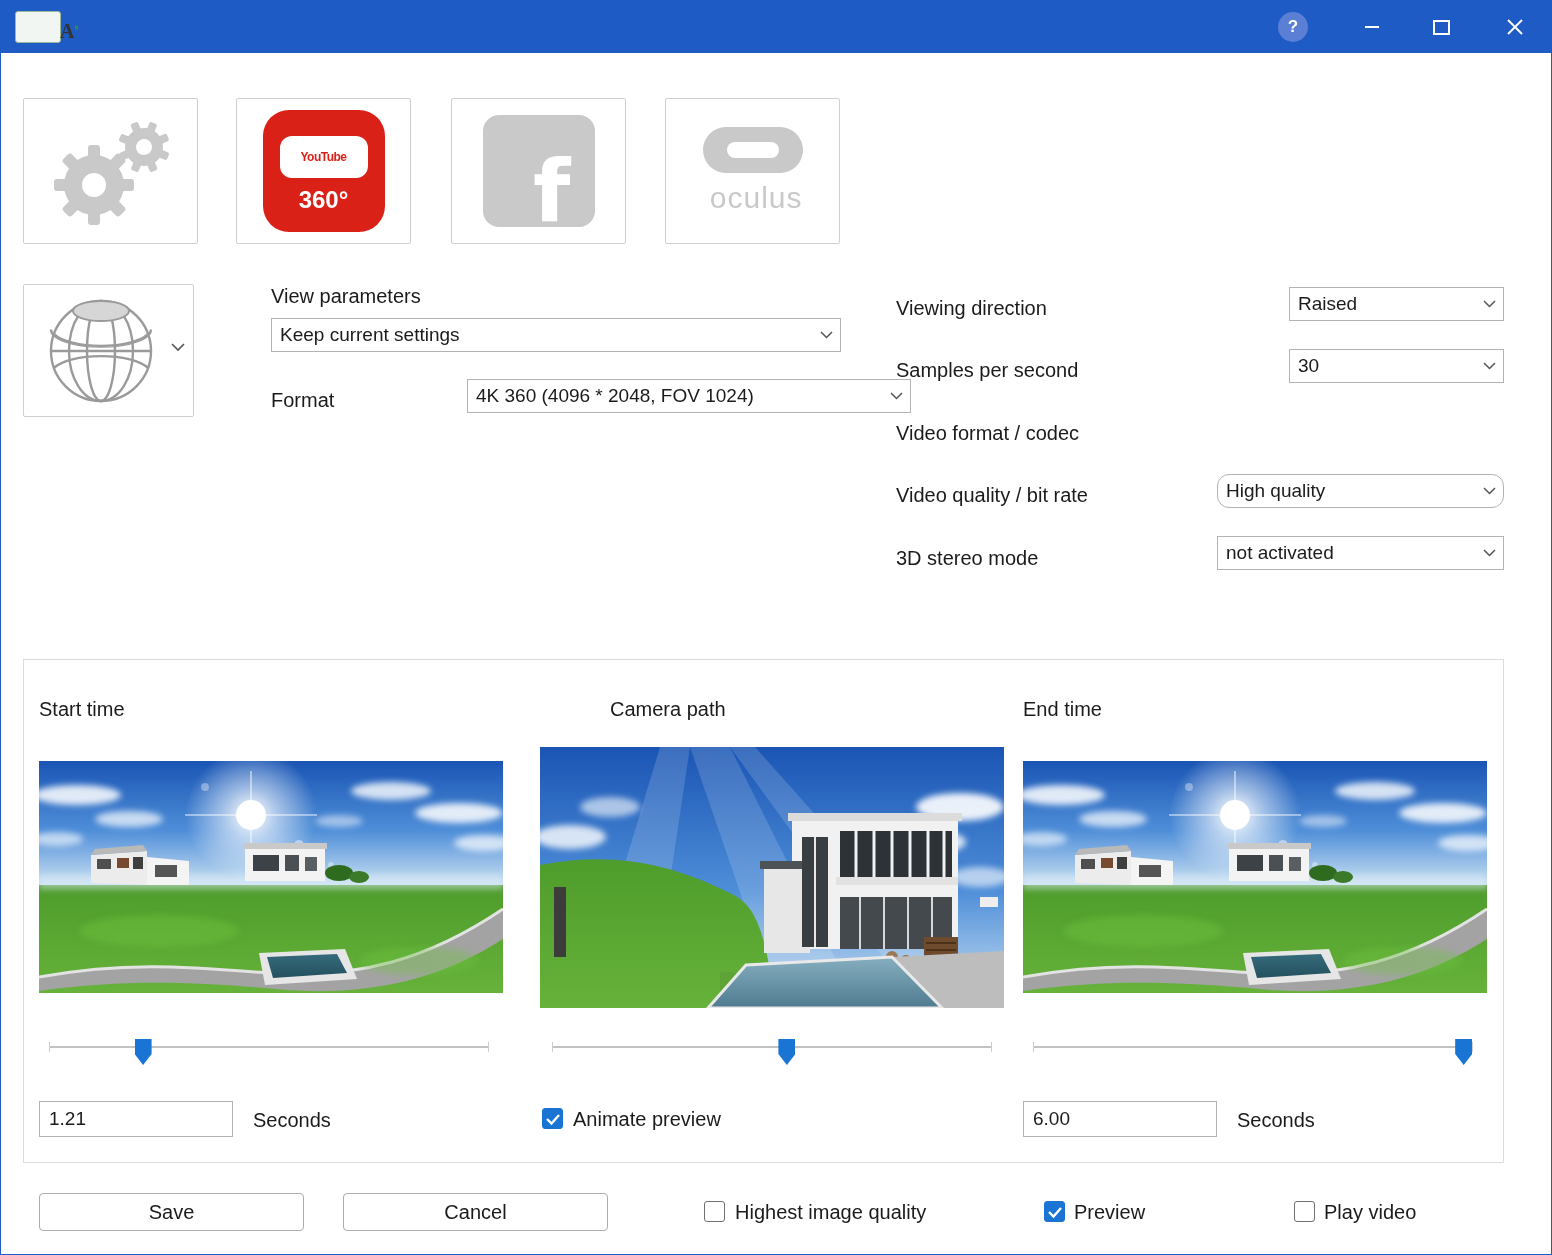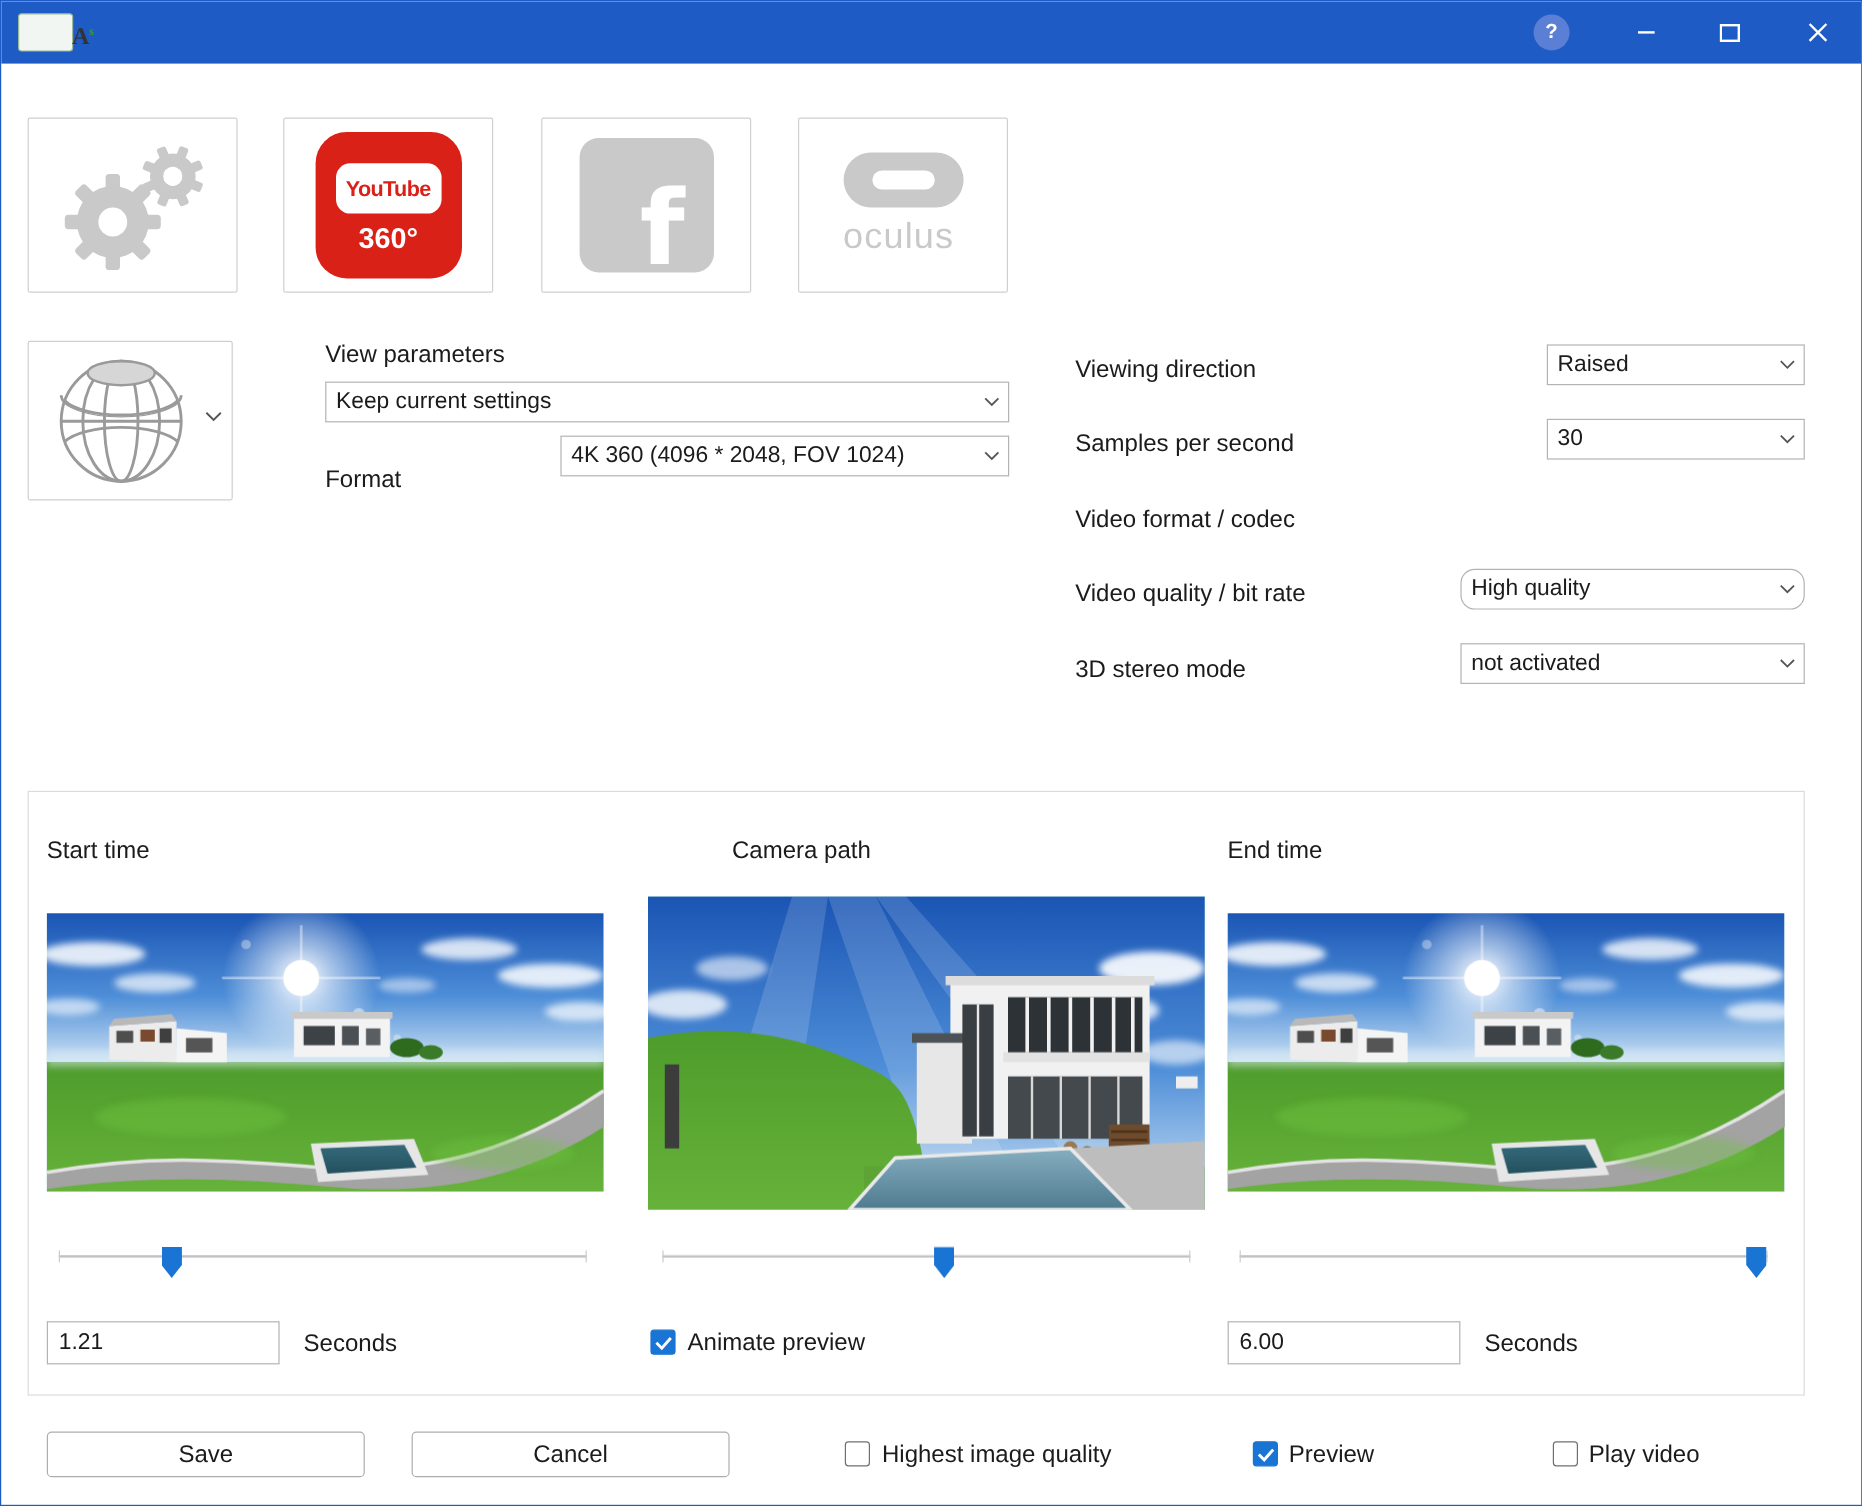--- a/index.html
+++ b/index.html
@@ -17,25 +17,25 @@
   .app-icon{position:absolute;left:14px;top:10px;width:32px;height:32px;background:#f2f6f2;border:1px solid #9ab89a;border-radius:3px;text-align:center;line-height:30px;font-family:"Liberation Serif",serif;font-weight:bold;font-size:20px;color:#333;padding-left:44px;}
   .app-icon sup{font-size:10px;color:#3a9a3a;vertical-align:super;}
   .win-title{position:absolute;left:66px;top:0;height:52px;line-height:52px;color:#ffffff;font-size:21px;}
   .help-btn{position:absolute;left:1277px;top:11px;width:30px;height:30px;border-radius:50%;background:#5b7fd4;color:#fff;font-weight:bold;font-size:17px;text-align:center;line-height:30px;cursor:pointer;}
   .cap-btn{position:absolute;top:0;width:50px;height:52px;display:flex;align-items:center;justify-content:center;cursor:pointer;}
   .cap-btn svg{display:block;}
 
   
   .tool-btn{position:absolute;top:97px;width:175px;height:146px;background:#fff;border:1px solid #cfcfcf;border-radius:2px;display:flex;align-items:center;justify-content:center;cursor:pointer;}
   .yt-box{width:122px;height:122px;background:var(--youtube-red);border-radius:26px;position:relative;}
-  .yt-word{position:absolute;left:17px;top:26px;width:88px;height:42px;background:#ffffff;border-radius:12px;color:var(--youtube-red);font-weight:bold;font-size:18px;text-align:center;line-height:42px;letter-spacing:-0.5px;}
+  .yt-word{position:absolute;left:17px;top:26px;width:88px;height:42px;background:#ffffff;border-radius:12px;color:var(--youtube-red);font-weight:bold;font-size:12px;text-align:center;line-height:42px;letter-spacing:-0.5px;}
   .yt-sub{position:absolute;left:0;top:76px;width:100%;text-align:center;color:#ffffff;font-weight:bold;font-size:24px;}
   .fb-box{width:112px;height:112px;background:var(--icon-gray);border-radius:16px;position:relative;overflow:hidden;}
   .fb-f{position:absolute;right:24px;bottom:-14px;color:#ffffff;font-weight:bold;font-size:86px;font-family:"DejaVu Sans",sans-serif;}
-  .oc-wrap{display:flex;flex-direction:column;align-items:flex-start;gap:8px;}
+  .oc-wrap{display:flex;flex-direction:column;align-items:flex-end;gap:8px;}
   .oc-lens{width:100px;height:46px;background:var(--icon-gray);border-radius:23px;position:relative;}
   .oc-lens::after{content:"";position:absolute;left:24px;top:15px;width:52px;height:16px;background:#ffffff;border-radius:8px;}
   .oc-word{color:var(--icon-gray);font-size:30px;letter-spacing:1px;}
 
   
   .globe-btn{position:absolute;left:22px;top:283px;width:171px;height:133px;background:#fff;border:1px solid #cfcfcf;border-radius:2px;display:flex;align-items:center;cursor:pointer;}
   .globe-btn svg.globe{margin-left:22px;}
   .globe-btn .chev{position:absolute;right:8px;top:58px;}
 
   
@@ -299,21 +299,21 @@
 
   <div class="label" style="left:270px;top:284px;">View parameters</div>
   <div class="select" style="left:270px;top:317px;width:570px;">
     <span class="val">Keep current settings</span>
     <svg class="chev" width="13" height="8">
         <polyline points="1,1 6.5,6.5 12,1" fill="none" stroke="#555555" stroke-width="1.5"></polyline>
       </svg>
   </div>
 
   <div class="label" style="left:270px;top:388px;">Format</div>
-  <div class="select" style="left:466px;top:362px;width:374px;justify-content:space-between;">
+  <div class="select" style="left:466px;top:378px;width:444px;justify-content:space-between;">
     <span class="val">4K 360 (4096 * 2048, FOV 1024)</span>
     <svg class="chev" width="13" height="8">
         <polyline points="1,1 6.5,6.5 12,1" fill="none" stroke="#555555" stroke-width="1.5"></polyline>
       </svg>
   </div>
 
   <div class="label" style="left:895px;top:296px;">Viewing direction</div>
   <div class="select" style="left:1288px;top:286px;width:215px;">
     <span class="val">Raised</span>
     <svg class="chev" width="13" height="8">

